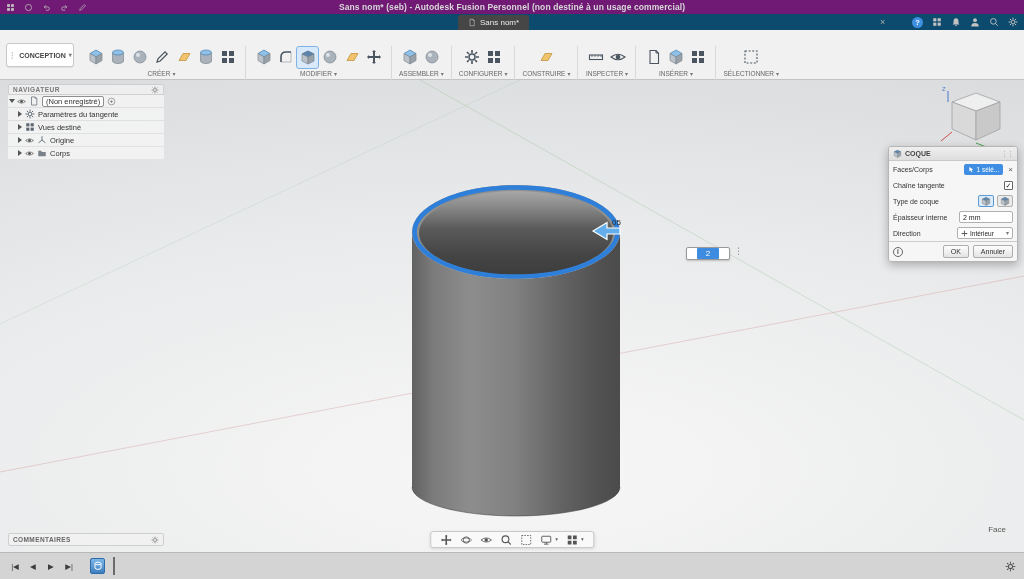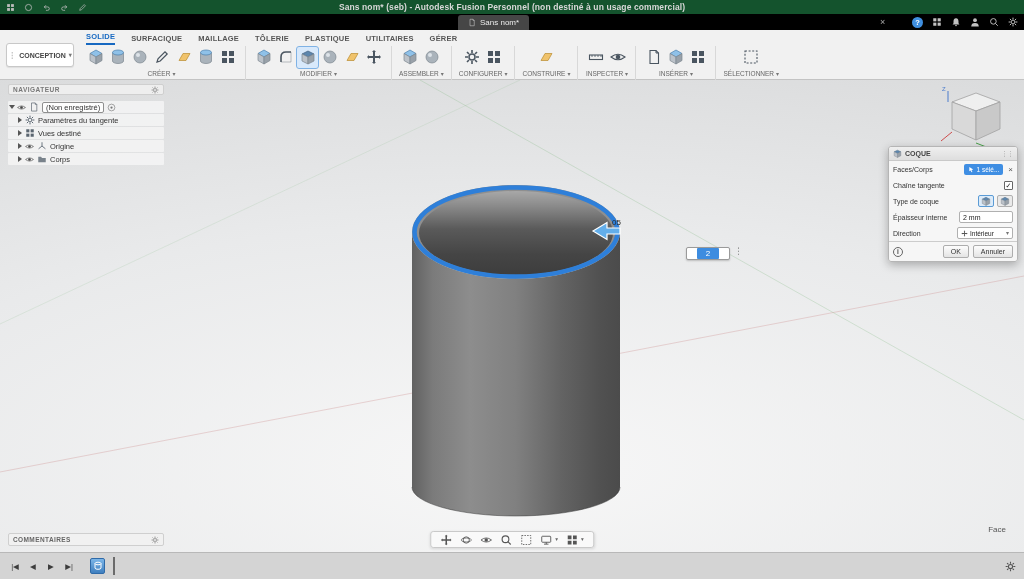--- a/index.html
+++ b/index.html
@@ -1,26 +1,26 @@
 <!DOCTYPE html>
 <html><head>
 <meta charset="utf-8">
 <style>
   *{margin:0;padding:0;box-sizing:border-box}
   html,body{width:1024px;height:579px;overflow:hidden;background:#222;font-family:"Liberation Sans",sans-serif;-webkit-font-smoothing:antialiased}
   .app{position:relative;width:1024px;height:579px;background:#e8e8e8}
 
   
-  .menubar{position:absolute;left:0;top:0;width:100%;height:14px;background:#14532d;display:flex;align-items:center}
+  .menubar{position:absolute;left:0;top:0;width:100%;height:14px;background:#701a75;display:flex;align-items:center}
   .mb-icons{position:absolute;left:6px;top:0;height:14px;display:flex;align-items:center;gap:9px;color:#bdbdbd}
   .mb-icons svg{width:9px;height:9px;display:block}
   .mb-title{width:100%;text-align:center;font-size:8.5px;font-weight:bold;color:#d8d8d8;letter-spacing:.1px}
 
   
-  .tabbar{position:absolute;left:0;top:14px;width:100%;height:16px;background:#000000}
+  .tabbar{position:absolute;left:0;top:14px;width:100%;height:16px;background:#0c4a6e}
   .doc-tab{position:absolute;left:458px;top:1px;height:15px;display:flex;align-items:center;gap:4px;padding:0 10px;background:#464646;border-radius:3px 3px 0 0;color:#ececec;font-size:8px}
   .doc-tab svg{width:8px;height:9px;color:#cfcfcf}
   .tab-close{position:absolute;left:880px;top:2px;color:#ababab;font-size:9px;line-height:12px}
   .tb-right{position:absolute;right:6px;top:0;height:16px;display:flex;align-items:center;gap:9px;color:#c2c2c2}
   .tb-right svg{width:10px;height:10px;display:block}
   .help-badge{width:11px;height:11px;border-radius:50%;background:#3f8fe0;color:#fff;font-size:7.5px;font-weight:bold;display:flex;align-items:center;justify-content:center}
 
   
   .ribbon{position:absolute;left:0;top:30px;width:100%;height:50px;background:#f1f1f1;border-bottom:1px solid #c3c3c3}
   .ws-btn{position:absolute;left:6px;top:13px;width:68px;height:24px;background:#fff;border:1px solid #c8c8c8;border-radius:3px;display:flex;align-items:center;justify-content:center;gap:3px;font-size:7px;font-weight:bold;color:#444;box-shadow:0 1px 1px rgba(0,0,0,.08)}
@@ -40,21 +40,21 @@
 
   
   .canvas{position:absolute;left:0;top:80px;width:1024px;height:472px;background:radial-gradient(120% 95% at 50% 82%,#f7f7f7 0%,#e9eaeb 55%,#d9dadb 100%)}
   .scene{position:absolute;left:0;top:0;width:1024px;height:472px}
 
   
   .navpanel{position:absolute;left:8px;top:4px;width:156px}
   .nav-head{height:11px;background:rgba(238,238,238,.96);border:1px solid #cfcfcf;border-radius:2px;display:flex;align-items:center;justify-content:space-between;padding:0 4px}
   .nav-head span{font-size:6.5px;font-weight:bold;color:#777;letter-spacing:.5px}
   .nav-head svg{width:8px;height:8px;color:#888}
-  .nav-rows{margin-top:6px}
+  .nav-rows{}
   .nav-row{height:12px;margin-bottom:1px;display:flex;align-items:center;gap:3px;padding:0 2px;font-size:7.5px;color:#333;background:rgba(248,248,248,.72);border-radius:1px}
   .nav-row.indent{padding-left:10px}
   .tri{width:0;height:0;border-top:3px solid transparent;border-bottom:3px solid transparent;border-left:4px solid #555;flex:none}
   .tri.open{transform:rotate(90deg)}
   .nav-row svg{flex:none}
   .eye{width:9px;height:9px;color:#444}
   .nico{width:10px;height:10px;color:#5a6570}
   .rootbox{border:1px solid #8f8f8f;background:rgba(255,255,255,.85);border-radius:2px;padding:0 3px;height:11px;display:flex;align-items:center}
   .cloudic{width:9px;height:9px;color:#777}
 
@@ -265,29 +265,20 @@
     </div>
   </div>
 
   <div class="ribbon">
     <div class="ws-btn">
       <span class="ws-grip">⋮</span>
       <span>CONCEPTION</span>
       <span class="ws-caret">▾</span>
     </div>
 
-    <div class="rtabs">
-      <span class="rtab active">SOLIDE</span>
-      <span class="rtab">SURFACIQUE</span>
-      <span class="rtab">MAILLAGE</span>
-      <span class="rtab">TÔLERIE</span>
-      <span class="rtab">PLASTIQUE</span>
-      <span class="rtab">UTILITAIRES</span>
-      <span class="rtab">GÉRER</span>
-    </div>
 
     <div class="rgroups">
 
       <div class="grp">
         <div class="grp-icons">
           <span class="tool">
               <svg>
                 <use href="#s-cube"></use>
               </svg>
             </span>

